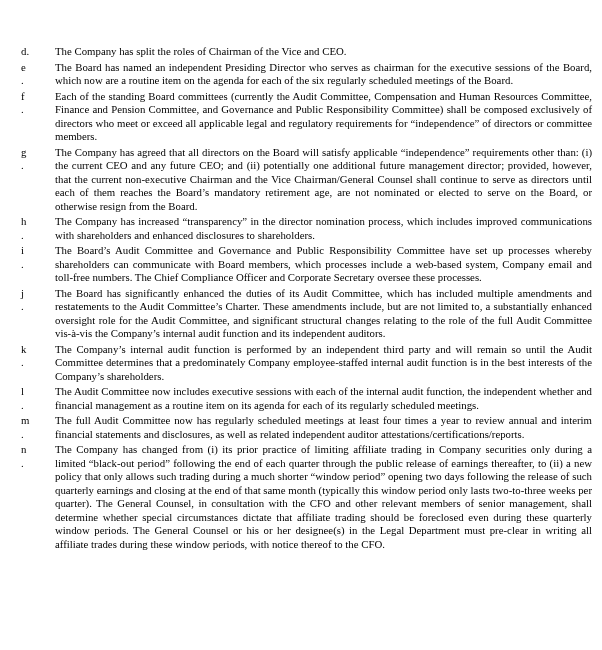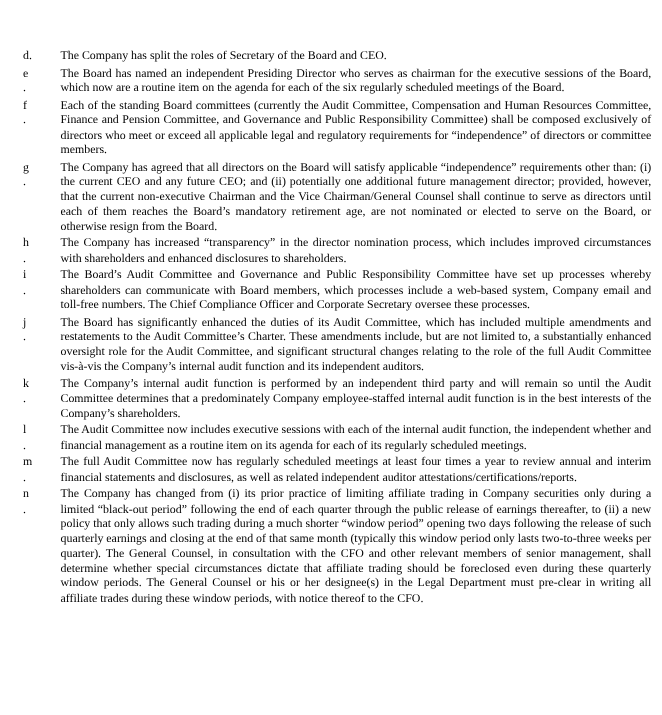--- a/index.html
+++ b/index.html
@@ -41,21 +41,21 @@
   }
 </style>
 </head>
 <body>
 
 <div class="page">
   <div class="doc-list">
 
     <div class="item">
       <span class="label">d.</span>
-      <span class="text">The Company has split the roles of Secretary of the Board and CEO.</span>
+      <span class="text">The Company has split the roles of Chairman of the Vice and CEO.</span>
     </div>
 
     <div class="item">
       <span class="label">e
 .</span>
       <span class="text">The Board has named an independent Presiding Director who serves as chairman for the executive sessions of the Board, which now are a routine item on the agenda for each of the six regularly scheduled meetings of the Board.</span>
     </div>
 
     <div class="item">
       <span class="label">f
@@ -65,21 +65,21 @@
 
     <div class="item">
       <span class="label">g
 .</span>
       <span class="text">The Company has agreed that all directors on the Board will satisfy applicable “independence” requirements other than: (i) the current CEO and any future CEO; and (ii) potentially one additional future management director; provided, however, that the current non-executive Chairman and the Vice Chairman/General Counsel shall continue to serve as directors until each of them reaches the Board’s mandatory retirement age, are not nominated or elected to serve on the Board, or otherwise resign from the Board.</span>
     </div>
 
     <div class="item">
       <span class="label">h
 .</span>
-      <span class="text">The Company has increased “transparency” in the director nomination process, which includes improved circumstances with shareholders and enhanced disclosures to shareholders.</span>
+      <span class="text">The Company has increased “transparency” in the director nomination process, which includes improved communications with shareholders and enhanced disclosures to shareholders.</span>
     </div>
 
     <div class="item">
       <span class="label">i
 .</span>
       <span class="text">The Board’s Audit Committee and Governance and Public Responsibility Committee have set up processes whereby shareholders can communicate with Board members, which processes include a web-based system, Company email and toll-free numbers. The Chief Compliance Officer and Corporate Secretary oversee these processes.</span>
     </div>
 
     <div class="item">
       <span class="label">j

